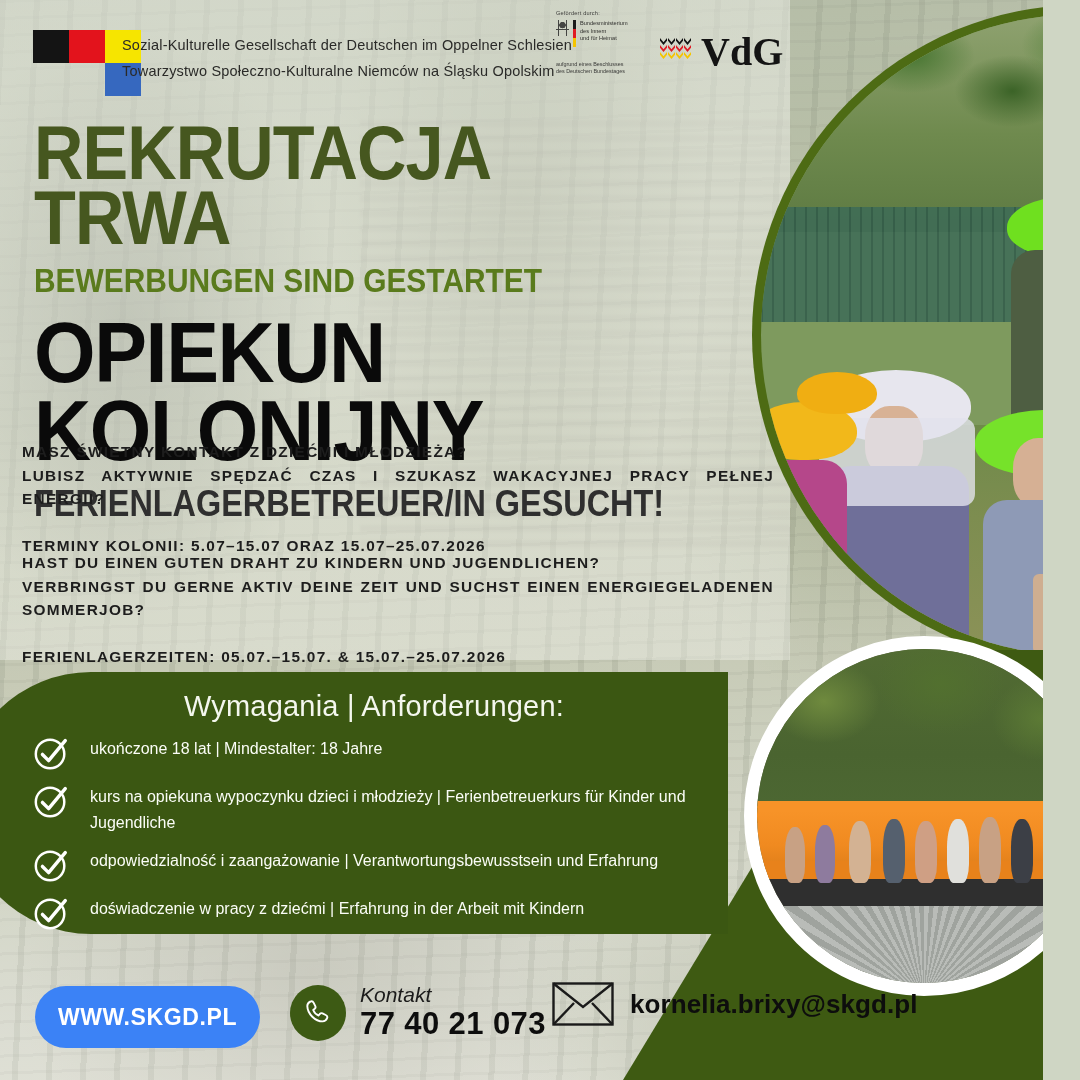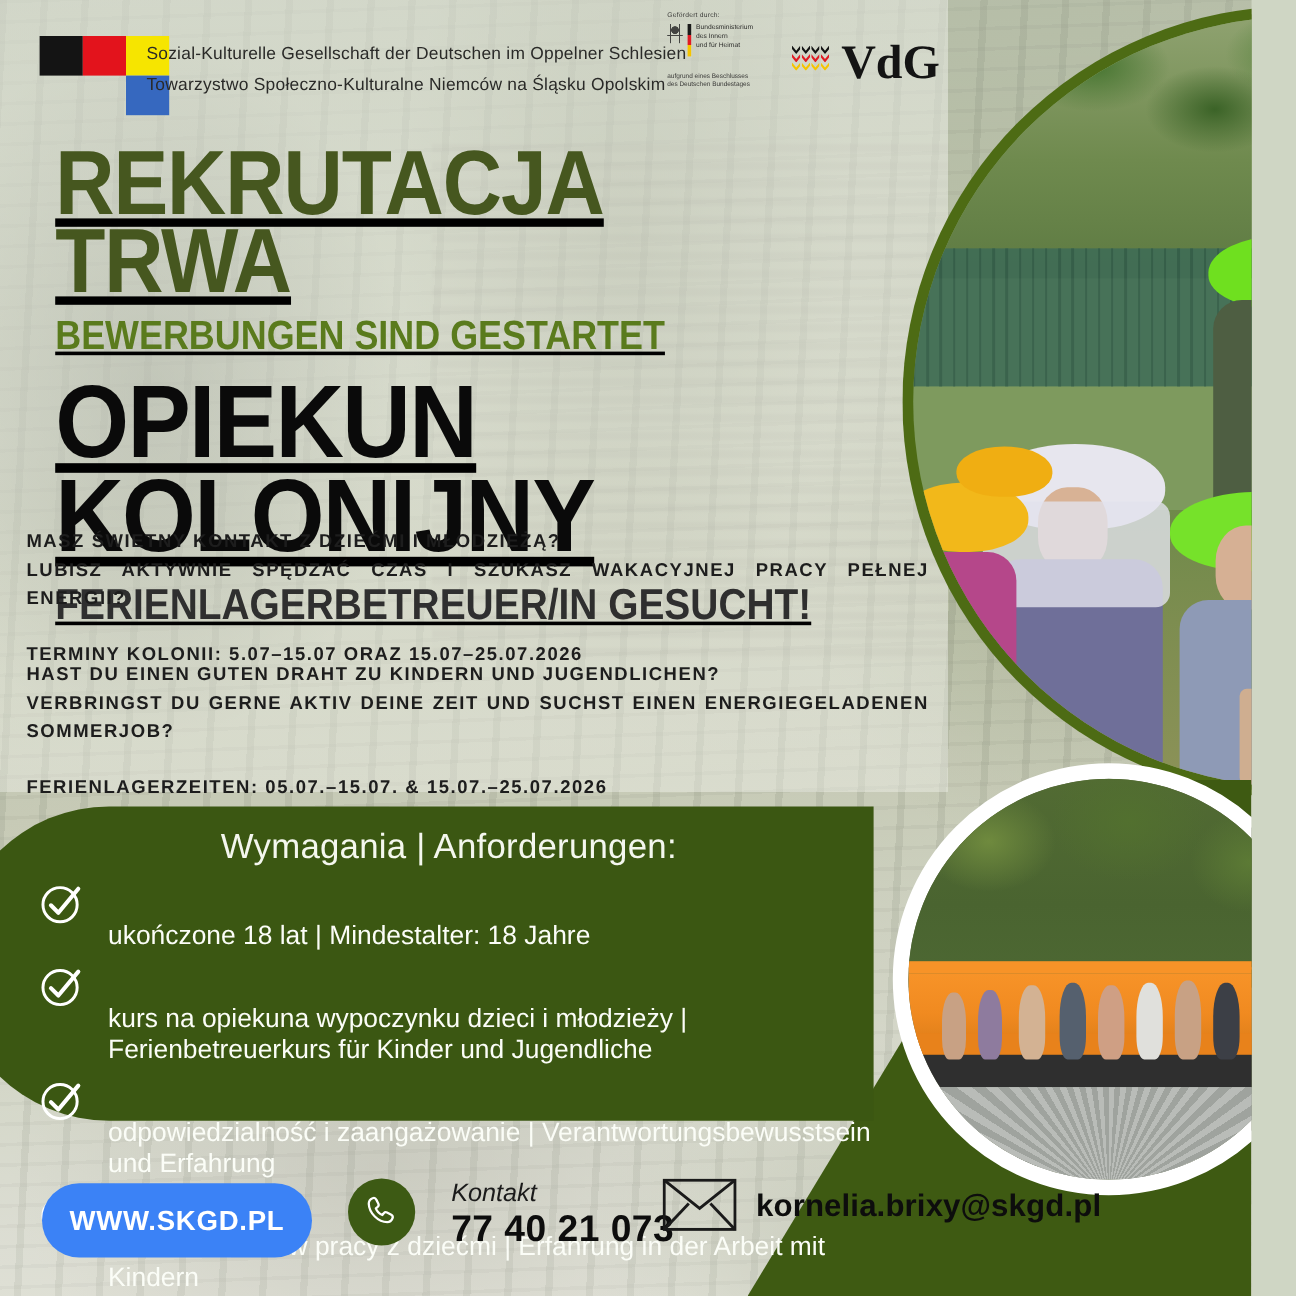--- a/index.html
+++ b/index.html
@@ -89,21 +89,21 @@
   .bmi-name{ font-size:5.6px; line-height:7.6px; color:#2e2e2c; }
   .bmi-bottom{ font-size:5.4px; line-height:7.2px; color:#3a3a38; margin-top:14px; }
 
   .vdg-logo{ position:absolute; left:660px; top:34px; display:flex; align-items:center; gap:9px; }
   .vdg-mark{ width:32px; height:28px; position:relative; }
   .chev{ position:absolute; width:7px; height:7px;
          clip-path:polygon(0 0, 50% 60%, 100% 0, 100% 40%, 50% 100%, 0 40%); }
   .vdg-word{ font-family:"Liberation Serif", serif; font-size:40px; font-weight:700; color:#141414; line-height:.9; }
 
   
-  .headline{ position:absolute; left:46px; top:120px; width:740px;text-decoration:underline; }
+  .headline{ position:absolute; left:34px; top:120px; width:740px; }
   .h-rekrutacja{
     font-family:"Liberation Sans Narrow","Liberation Sans", sans-serif;
     font-weight:700; font-size:76px; line-height:.86;
     letter-spacing:-1px; color:#46571f;
     transform:scaleX(.9); transform-origin:left center;
   }
   .h-bewerbungen{
     font-family:"Liberation Sans Narrow","Liberation Sans", sans-serif;
     font-weight:700; font-size:34px; line-height:1.05; margin-top:12px;
     letter-spacing:0px; color:#5a7b1d;
@@ -145,22 +145,22 @@
     font-family:"Liberation Sans", sans-serif;
     font-weight:400; font-size:29px; color:#f4f7ee;
     text-align:center; padding-left:60px; padding-top:18px;
     letter-spacing:.2px;
   }
   .req-list{ margin-top:10px; padding-left:72px; }
   .req-item{ display:flex; align-items:flex-start; gap:20px; margin-bottom:9px; }
   .check-icon{ width:38px; height:38px; flex:none; margin-top:1px; }
   .req-text{
     font-family:"Liberation Sans", sans-serif;
-    font-size:22px; line-height:26px; color:#fbfdf7; font-weight:400;
-    letter-spacing:0px; padding-top:3px;margin-top:31px;
+    font-size:16px; line-height:26px; color:#fbfdf7; font-weight:400;
+    letter-spacing:0px; padding-top:3px;
   }
 
   
   .photo-top{
     position:absolute; left:752px; top:5px; width:368px; height:660px;
     border-radius:50% 0 0 50%/50% 0 0 50%;
     overflow:hidden;
     border-left:9px solid #4d6b14;
     border-top:9px solid #4d6b14;
     border-bottom:9px solid #4d6b14;
@@ -220,21 +220,21 @@
 
   
   .footer{ position:absolute; left:0; bottom:0; width:1080px; height:110px; }
   .www-pill{
     position:absolute; left:35px; top:16px; width:225px; height:62px;
     background:#3b82f6; border-radius:40px;
     display:flex; align-items:center; justify-content:center;
   }
   .www-pill span{ color:#fff; font-weight:700; font-size:23px; letter-spacing:.6px; }
 
-  .contact{ position:absolute; left:290px; top:12px; display:flex; align-items:flex-start; gap:30px; }
+  .contact{ position:absolute; left:290px; top:12px; display:flex; align-items:flex-end; gap:14px; }
   .phone-circle{
     width:56px; height:56px; border-radius:50%; background:#3d5a14;
     display:flex; align-items:center; justify-content:center; flex:none;
   }
   .contact-lines .lbl{ font-style:italic; font-size:21px; color:#1b1b1b; line-height:25px; }
   .contact-lines .val{ font-weight:700; font-size:31px; color:#0d0d0d; line-height:34px; letter-spacing:.4px; }
 
   .email{ position:absolute; left:552px; top:12px; display:flex; align-items:center; gap:16px; }
   .env-icon{ width:62px; height:44px; flex:none; }
   .email-lines .lbl{ font-style:italic; font-size:20px; color:#1b1b1b; line-height:24px; }

